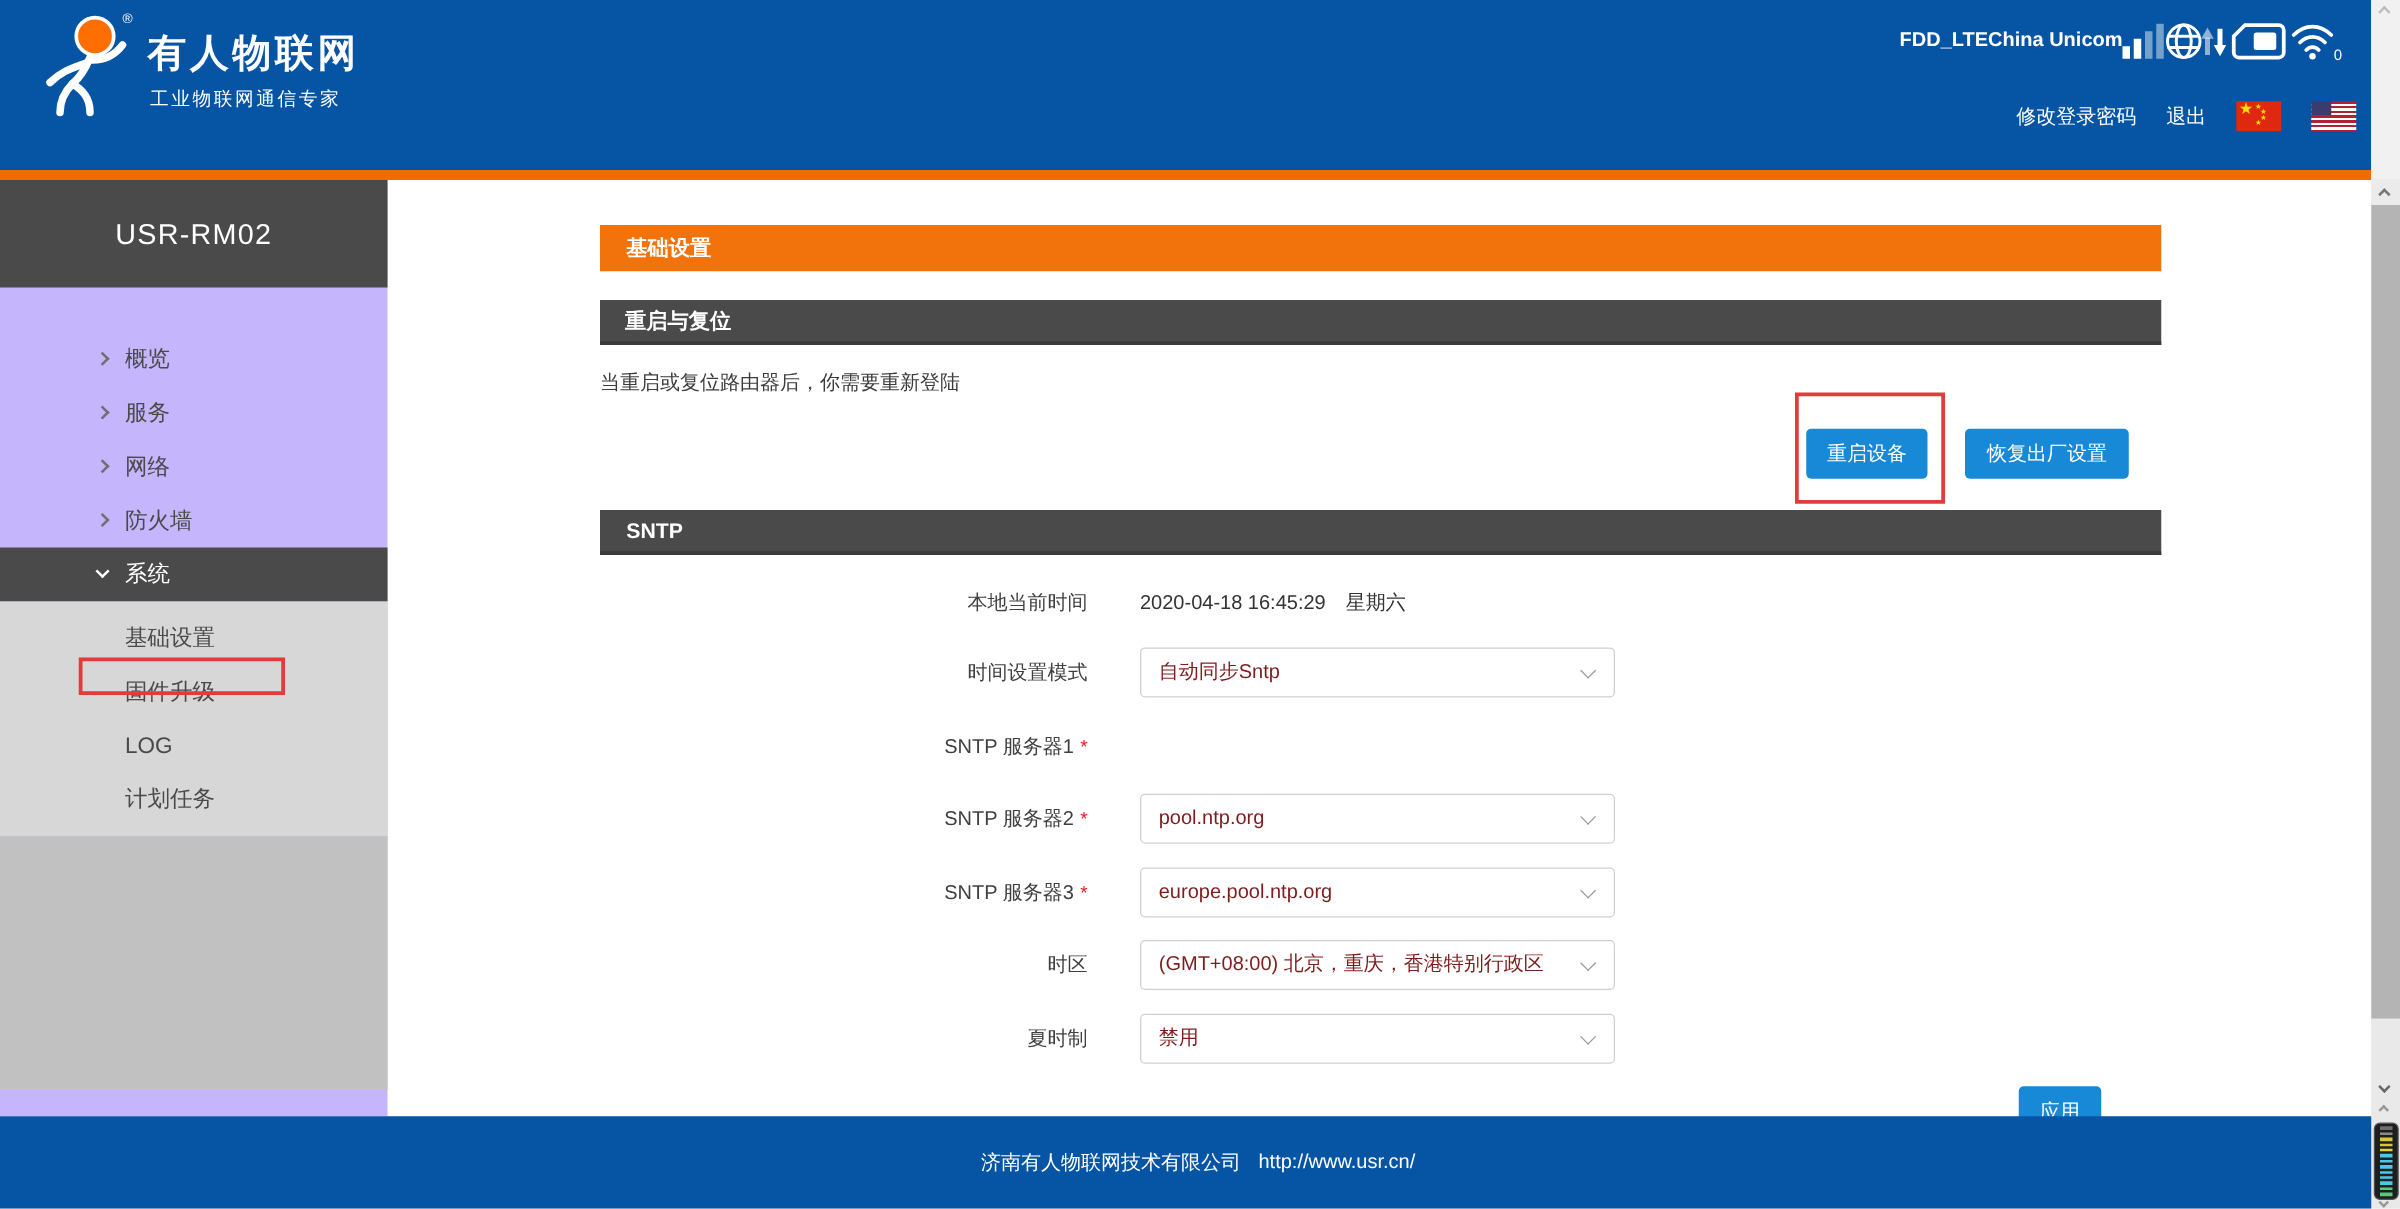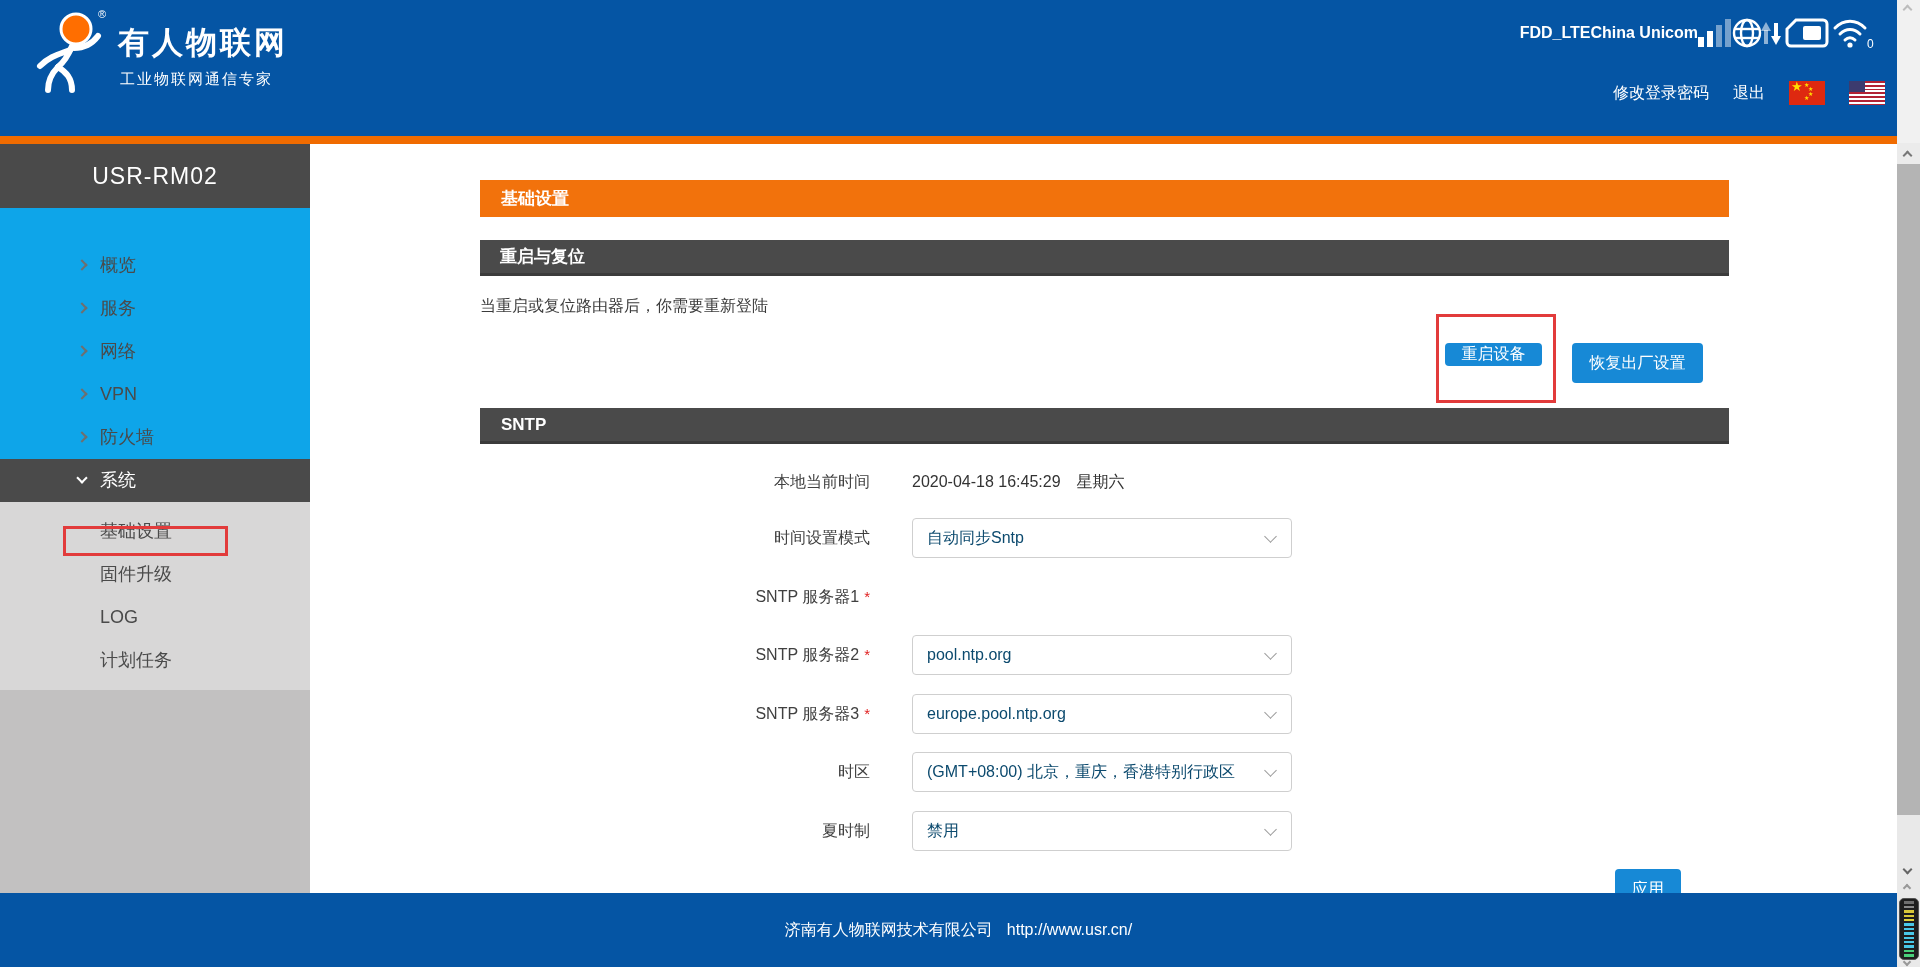--- a/index.html
+++ b/index.html
@@ -25,21 +25,21 @@
 
   
   .flag-cn { position:relative; width:36px; height:24px; background:#DE2910; overflow:hidden; }
   .flag-cn .big { position:absolute; left:2px; top:-2px; color:#FFDE00; font-size:13px; }
   .flag-cn .s { position:absolute; color:#FFDE00; font-size:6px; }
   .flag-us { position:relative; width:36px; height:24px;
              background:repeating-linear-gradient(180deg,#B22234 0 1.9px,#fff 1.9px 3.8px); }
   .flag-us .canton { position:absolute; left:0; top:0; width:16px; height:11px; background:#3C3B6E; }
 
   
-  .sidebar { left:0; top:144px; width:310px; height:749px; background:#0ea5e9;
+  .sidebar { left:0; top:144px; width:310px; height:749px; background:#c4b5fd;
              display:flex; flex-direction:column; }
   .side-title { height:86px; background:#4A4A4A; color:#fff; font-size:23px;
                 display:flex; align-items:center; justify-content:center; letter-spacing:1px; }
   .menu { padding-top:36px; }
   .mitem { position:relative; height:43px; line-height:43px; padding-left:100px;
            color:#4A4A4A; font-size:18px; cursor:pointer; }
   .mitem .chev { position:absolute; left:78px; top:17px; width:8px; height:8px;
                  border:solid #6F6F6F; border-width:0 2px 2px 0; transform:rotate(-45deg); }
   .mitem.active { background:#4A4A4A; color:#fff; }
   .mitem.active .chev { border-color:#fff; transform:rotate(45deg); top:15px; }
@@ -49,35 +49,35 @@
   .side-fill { flex:1; background:#C2C1C1; }
 
   
   .bar { left:480px; width:1249px; height:36px; color:#fff; font-size:17px; font-weight:bold;
          line-height:33px; padding-left:21px; }
   .bar-orange { top:180px; height:37px; background:#F2720C; line-height:37px; }
   .bar-dark { background:#4A4A4A; border-bottom:3px solid #3B3B3B; }
   .note { left:480px; top:296px; font-size:16px; color:#3B3B3B; }
   .btn { background:#1789D6; color:#fff; font-size:16px; border:none; border-radius:4px;
          display:flex; align-items:center; justify-content:center; cursor:pointer; }
-  .btn-restart { left:1445px; top:343px; width:97px; height:23px; }
+  .btn-restart { left:1445px; top:343px; width:97px; height:40px; }
   .btn-factory { left:1572px; top:343px; width:131px; height:40px; }
   .btn-apply  { left:1615px; top:869px; width:66px; height:40px; z-index:1; }
   .redbox { border:3px solid #E23B3B; background:transparent; z-index:3; }
   .redbox-btn { left:1436px; top:314px; width:120px; height:89px; }
   .redbox-side { left:63px; top:526px; width:165px; height:30px; }
 
   .frow { left:480px; width:1249px; height:40px; display:flex; align-items:center; }
   .flabel { width:390px; text-align:right; font-size:16px; color:#404040; }
   .req { color:#E02020; margin-left:5px; font-size:15px; }
   .fval { margin-left:42px; font-size:16px; color:#333; }
   .fval .wk { margin-left:16px; }
   .select { position:relative; margin-left:42px; width:380px; height:40px; background:#fff;
             border:1px solid #CFCFCF; border-radius:4px; line-height:38px; padding-left:14px;
-            font-size:16px; color:#0c4a6e; cursor:pointer; }
+            font-size:16px; color:#7f1d1d; cursor:pointer; }
   .select .chev { position:absolute; right:16px; top:13px; width:9px; height:9px;
                   border:solid #999; border-width:0 1.5px 1.5px 0; transform:rotate(45deg); }
 
   
   .footer { left:0; top:893px; width:1897px; height:74px; background:#0555A4; color:#fff;
             font-size:16px; display:flex; align-items:center; justify-content:center; z-index:2;padding-left:20px; }
   .footer .url { margin-left:14px; }
 
   
   .gutter { left:1897px; top:0; width:23px; height:967px; background:#F1F1F1; }
@@ -185,24 +185,20 @@
       <div class="mitem">
         <span class="chev"></span>
         <span>服务</span>
       </div>
       <div class="mitem">
         <span class="chev"></span>
         <span>网络</span>
       </div>
       <div class="mitem">
         <span class="chev"></span>
-        <span>VPN</span>
-      </div>
-      <div class="mitem">
-        <span class="chev"></span>
         <span>防火墙</span>
       </div>
       <div class="mitem active">
         <span class="chev"></span>
         <span>系统</span>
       </div>
       <div class="submenu">
         <div class="sitem">
           <span>基础设置</span>
         </div>

